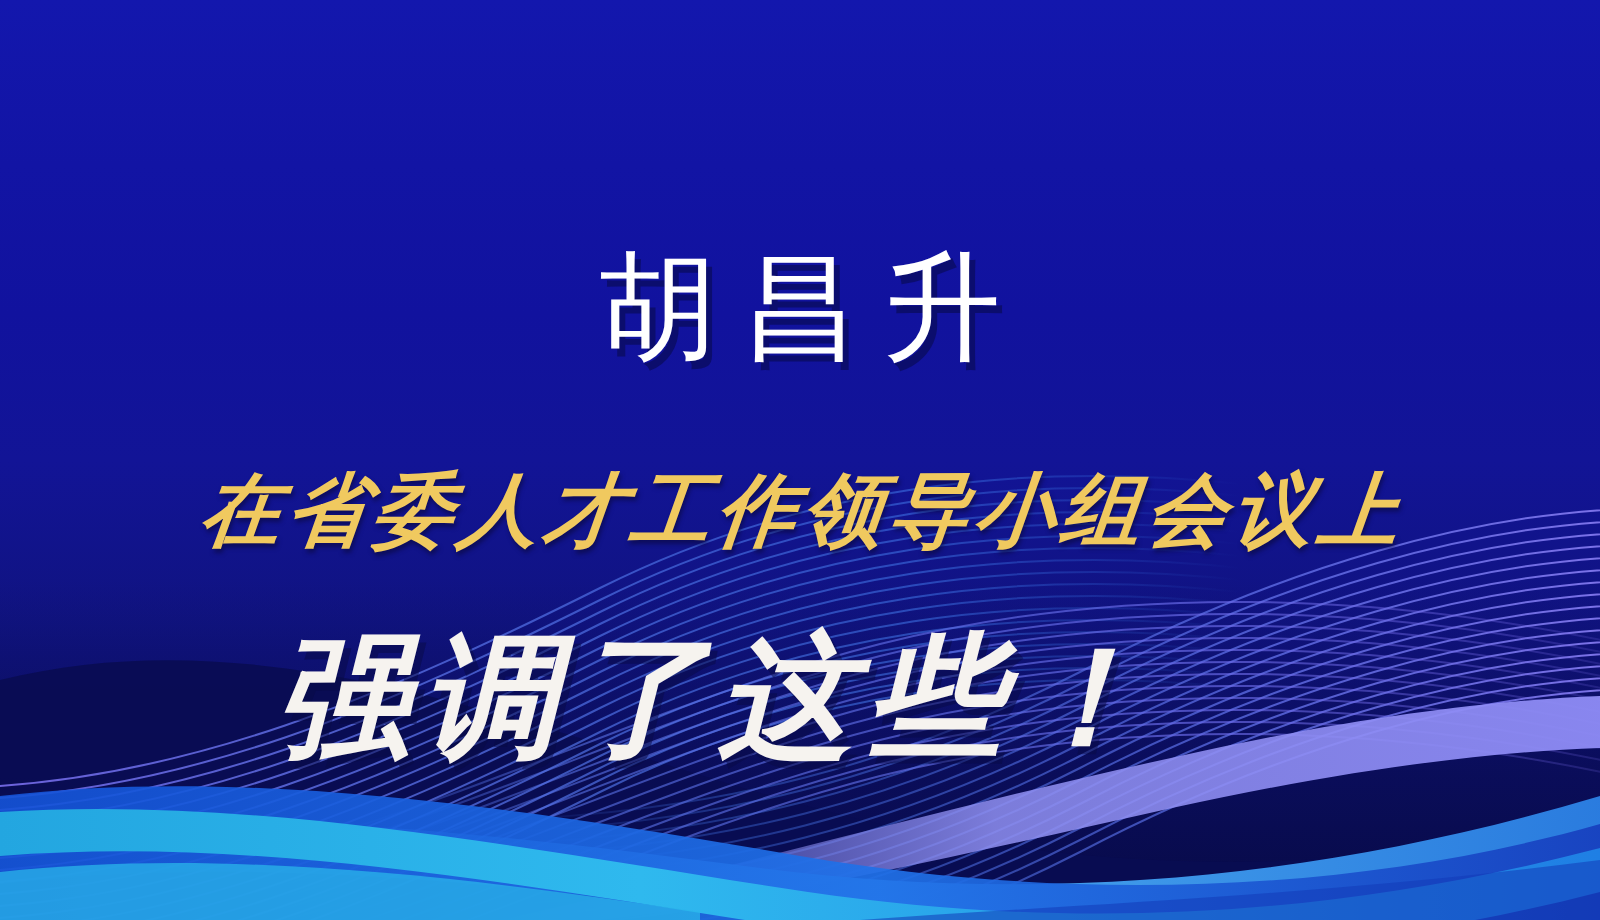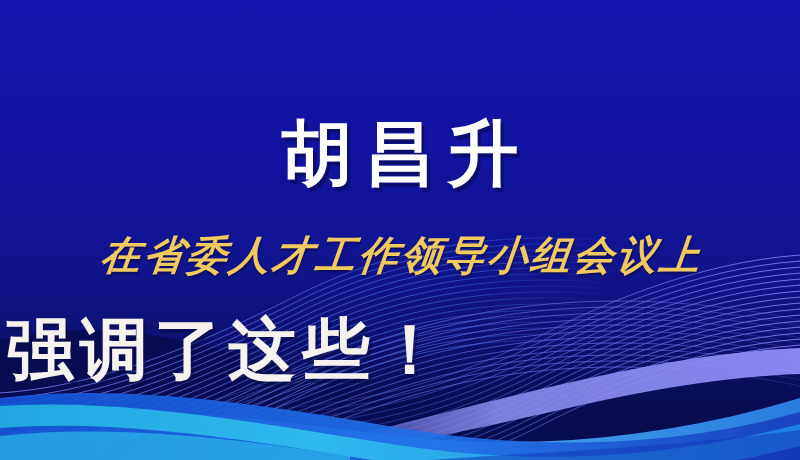--- a/index.html
+++ b/index.html
@@ -47,23 +47,23 @@
     z-index: 10;
   }
 
   .title-main {
     position: absolute;
     top: 108px;
     left: 0;
     width: 800px;
     text-align: center;
     color: #ffffff;
-    font-size: 71px;
+    font-size: 59px;
     line-height: 92px;
-    font-weight: bold;
+    font-weight: normal;
     letter-spacing: 12px;
     text-indent: 12px;
     text-shadow: 3px 4px 0 rgba(8,10,70,0.55);
     white-space: nowrap;
   }
 
   .title-sub {
     position: absolute;
     top: 228px;
     left: 0;
@@ -80,29 +80,30 @@
     transform: skewX(-6deg);
     text-shadow: 1px 2px 2px rgba(10,8,60,0.6);
     white-space: nowrap;
   }
 
   .title-bottom {
     position: absolute;
     top: 310px;
     left: 0;
     width: 712px;
-    text-align: left;
+    text-align: center;
     color: #f6f3ef;
     font-size: 68px;
     line-height: 78px;
     font-weight: bold;
     letter-spacing: 6px;
     text-indent: 6px;
     text-shadow: 3px 4px 0 rgba(8,10,70,0.5);
     white-space: nowrap;
+    font-style: italic;
   }
 </style>
 </head>
 <body>
 
 <div id="poster">
 
   <svg class="layer layer-waves" viewBox="0 0 800 460" preserveAspectRatio="none">
     <defs>
       <linearGradient id="gDark" x1="0" y1="0" x2="0" y2="1">

